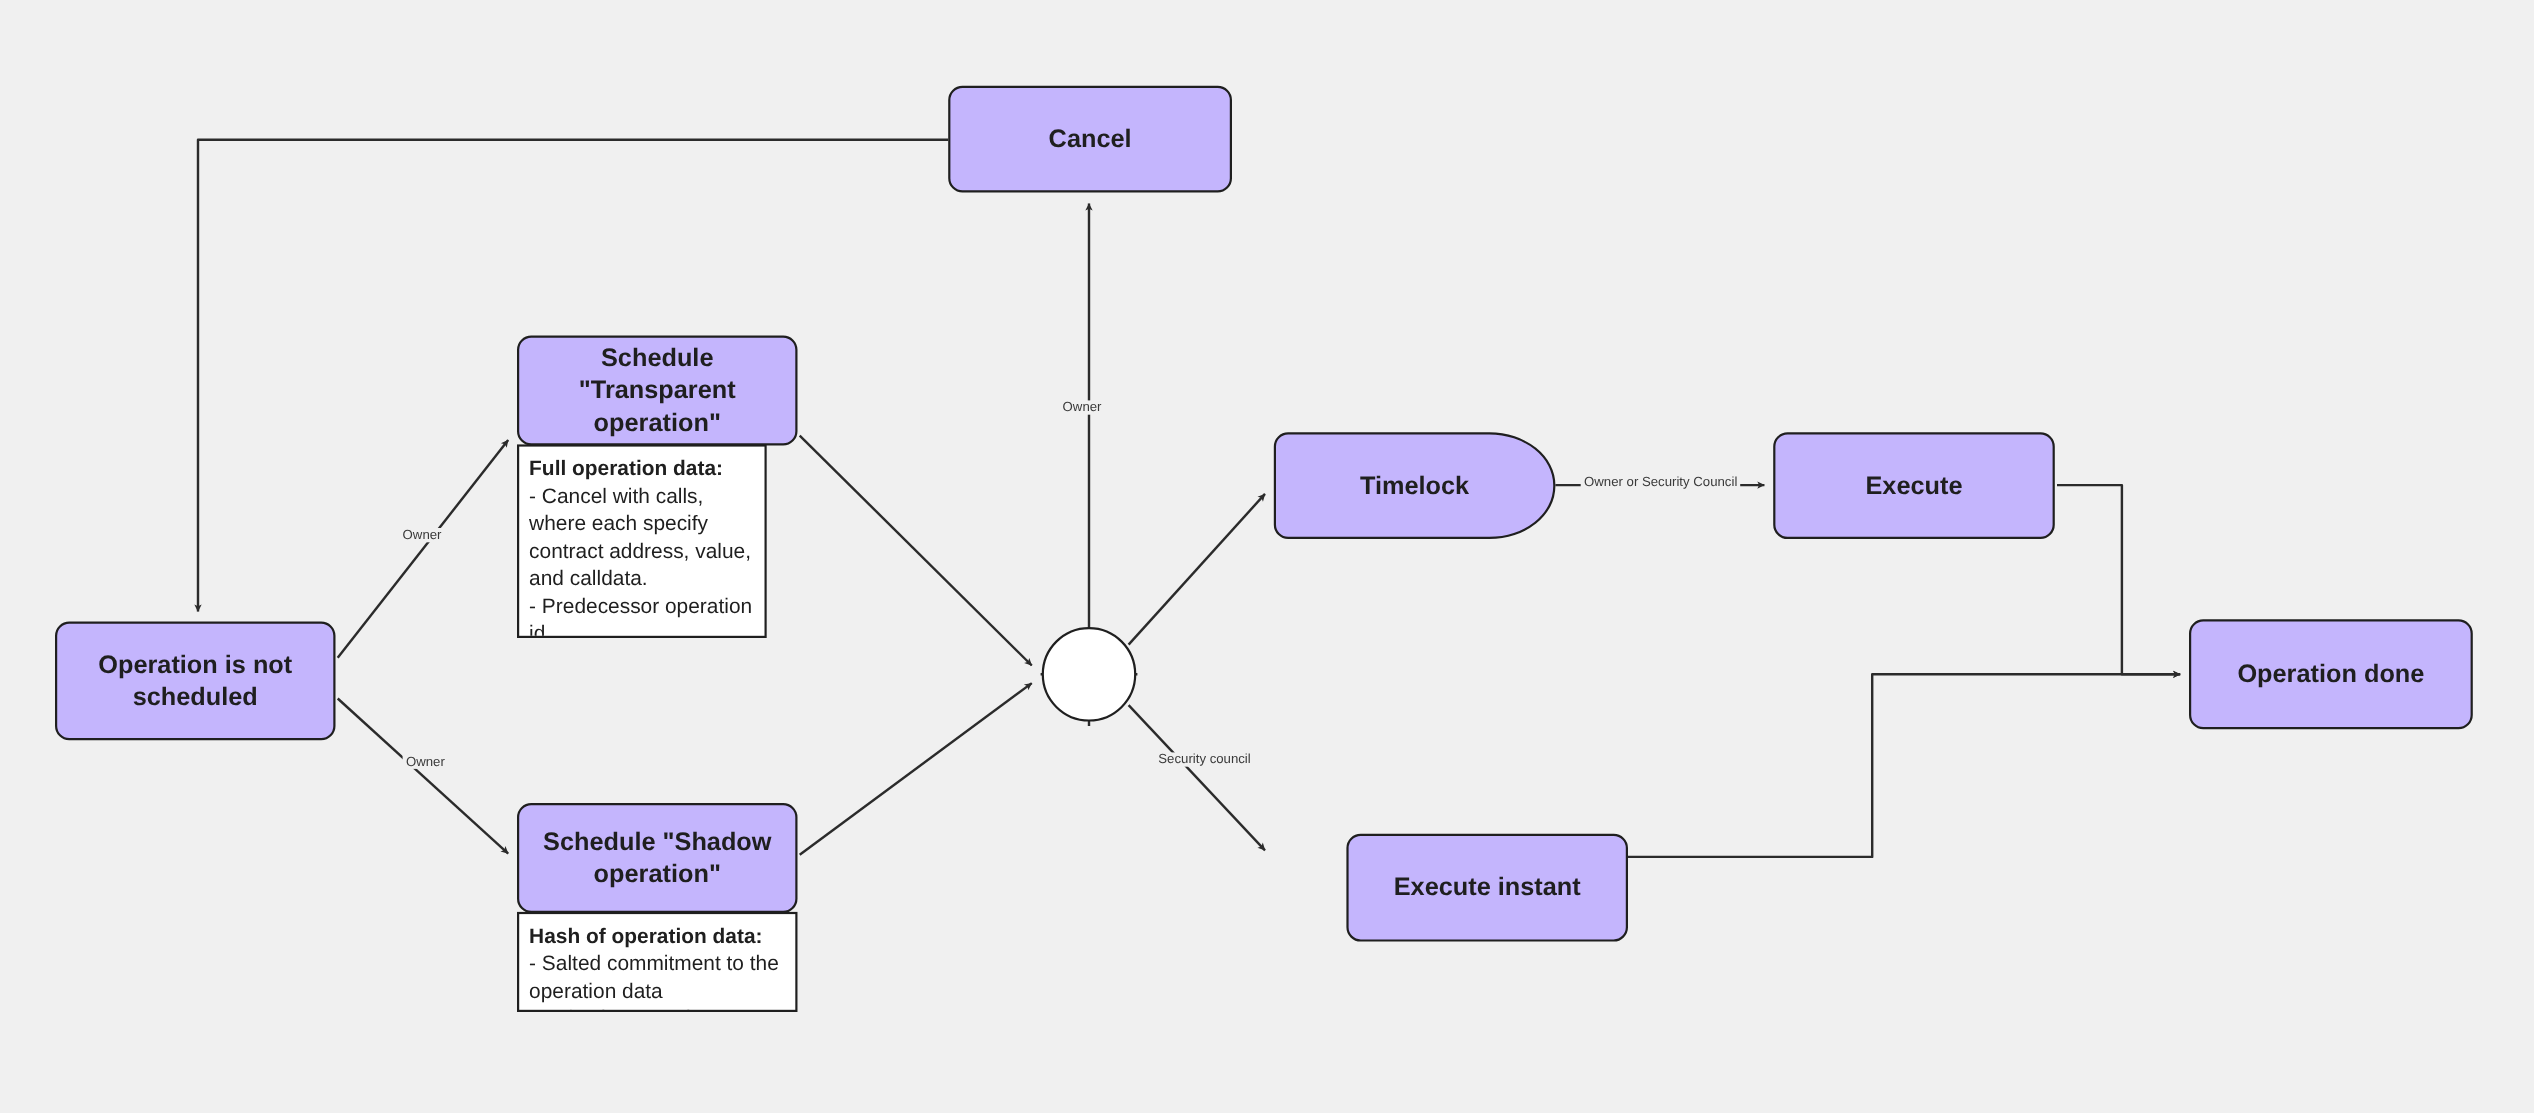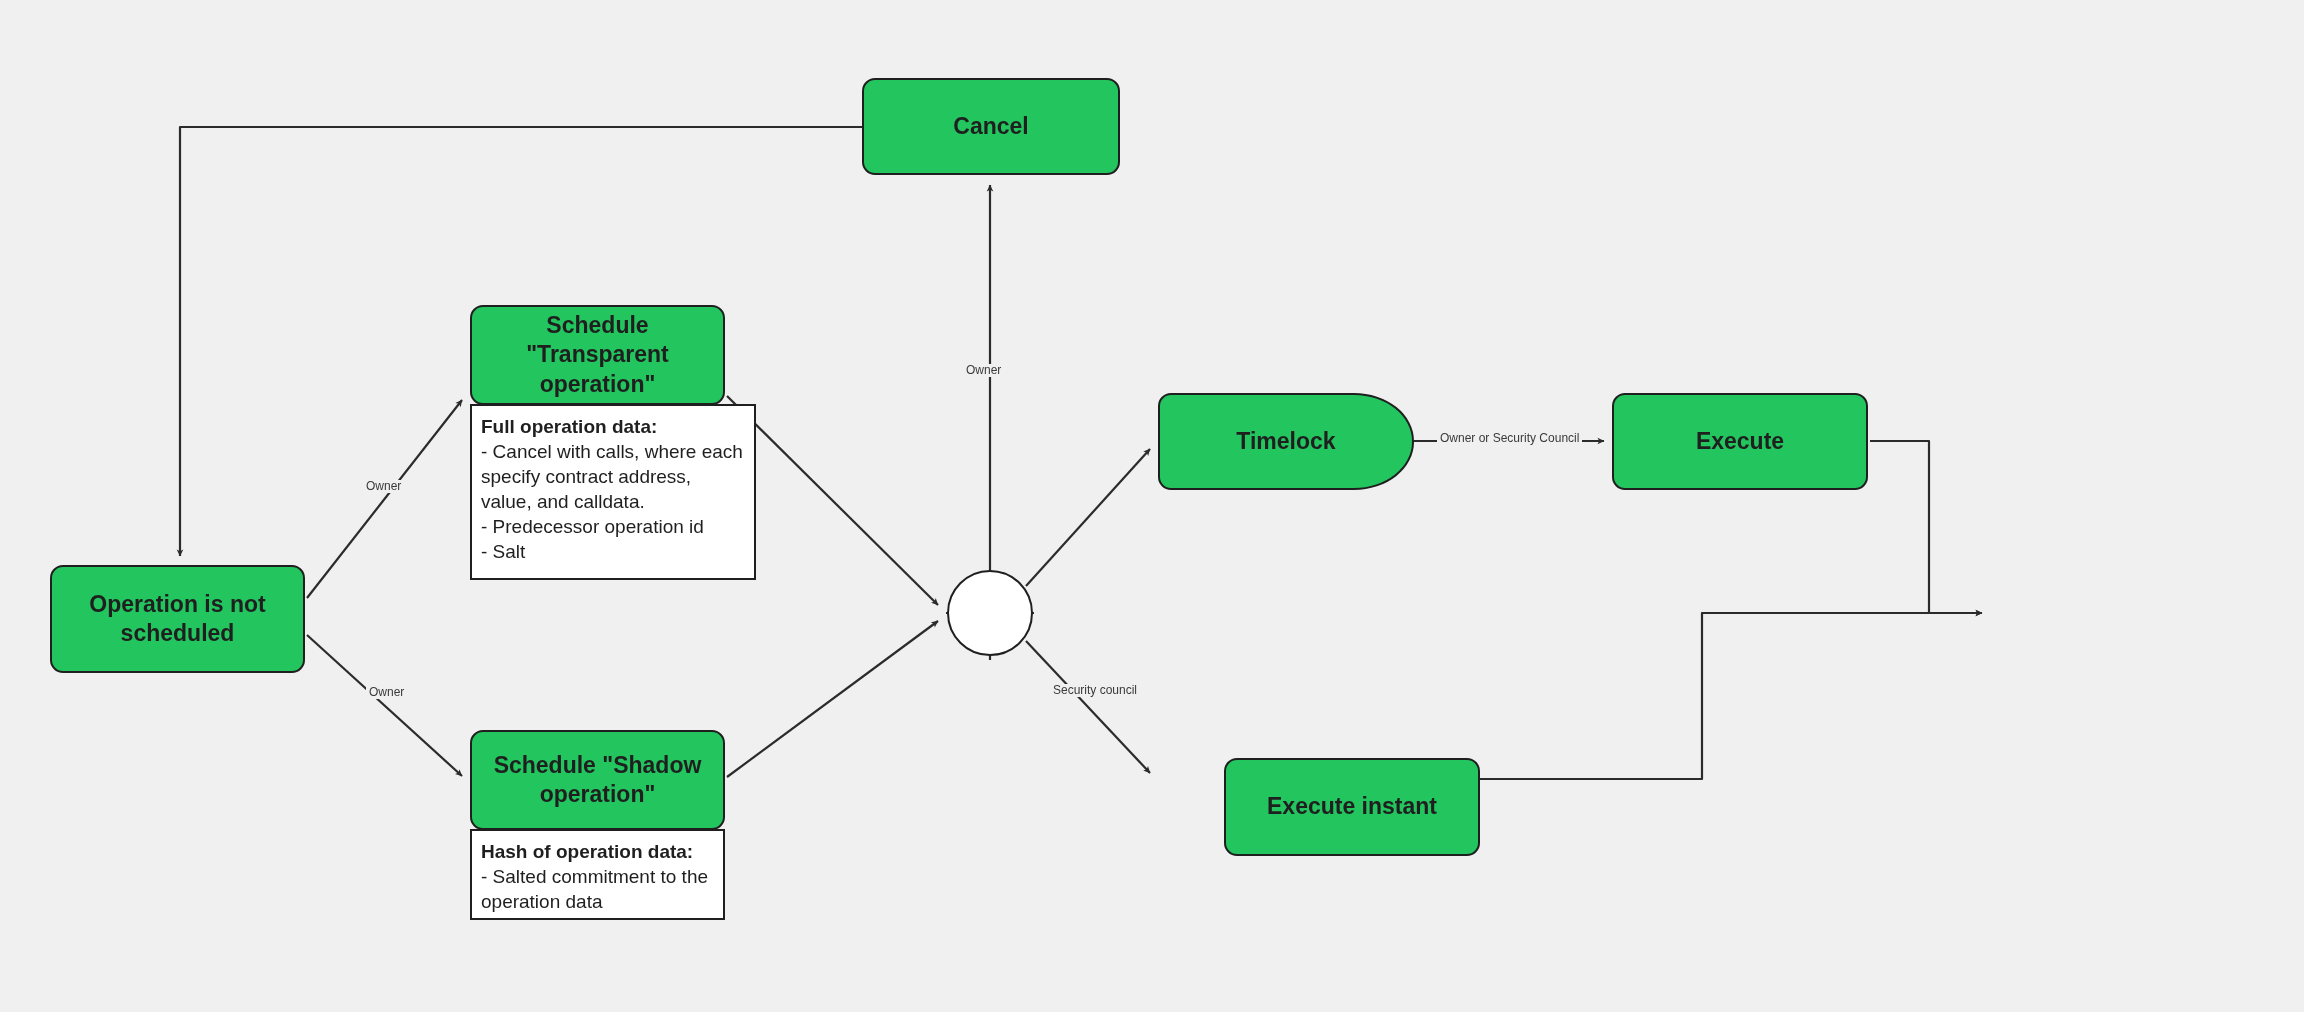--- a/index.html
+++ b/index.html
@@ -33,21 +33,21 @@
   .edge-path {
     fill: none;
     stroke: #2b2b2b;
     stroke-width: 2.2;
     stroke-linejoin: round;
     stroke-linecap: butt;
   }
   .node {
     position: absolute;
     box-sizing: border-box;
-    background: #22c55e;
+    background: #c4b5fd;
     border: 2.4px solid #1f1f1f;
     display: flex;
     align-items: center;
     justify-content: center;
     text-align: center;
     color: #1f1f1f;
     font-weight: bold;
     font-size: 23px;
     line-height: 1.28;
     padding: 4px 10px;
@@ -145,21 +145,21 @@
     <span>Operation is not scheduled</span>
   </div>
 
   <div class="node rounded" style="left:862px; top:78px; width:258px; height:97px;">
     <span>Cancel</span>
   </div>
 
   <div class="node title-part" style="left:470px; top:305px; width:255px; height:100px;">
     <span>Schedule "Transparent operation"</span>
   </div>
-  <div class="detail-panel" style="left:470px; top:404px; width:286px; height:176px;">
+  <div class="detail-panel" style="left:470px; top:404px; width:227px; height:176px;">
     <span class="detail-head">Full operation data:</span>
     <span class="detail-line">- Cancel with calls, where each specify contract address, value, and calldata.</span>
     <span class="detail-line">- Predecessor operation id</span>
     <span class="detail-line">- Salt</span>
 
   </div>
 
   <div class="node title-part" style="left:470px; top:730px; width:255px; height:100px;">
     <span>Schedule "Shadow operation"</span>
   </div>
@@ -176,20 +176,23 @@
   </div>
 
   <div class="node rounded" style="left:1612px; top:393px; width:256px; height:97px;">
     <span>Execute</span>
   </div>
 
   <div class="node rounded" style="left:1224px; top:730px; width:256px; height:98px;margin-top:28px;">
     <span>Execute instant</span>
   </div>
 
+  <div class="node rounded" style="left:1990px; top:563px; width:258px; height:100px;">
+    <span>Operation done</span>
+  </div>
 
   <div class="edge-label" style="left:363px; top:480px;">Owner</div>
 
   <div class="edge-label" style="left:366px; top:686px;">Owner</div>
 
   <div class="edge-label" style="left:963px; top:364px;">Owner</div>
 
   <div class="edge-label" style="left:1437px; top:432px;">Owner or Security Council</div>
 
   <div class="edge-label" style="left:1050px; top:684px;">Security council</div>

